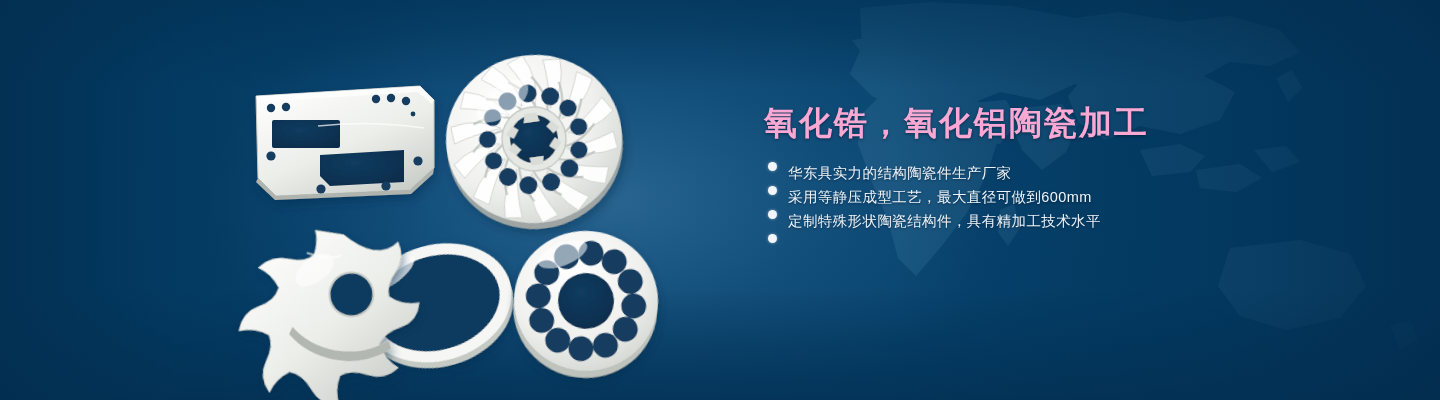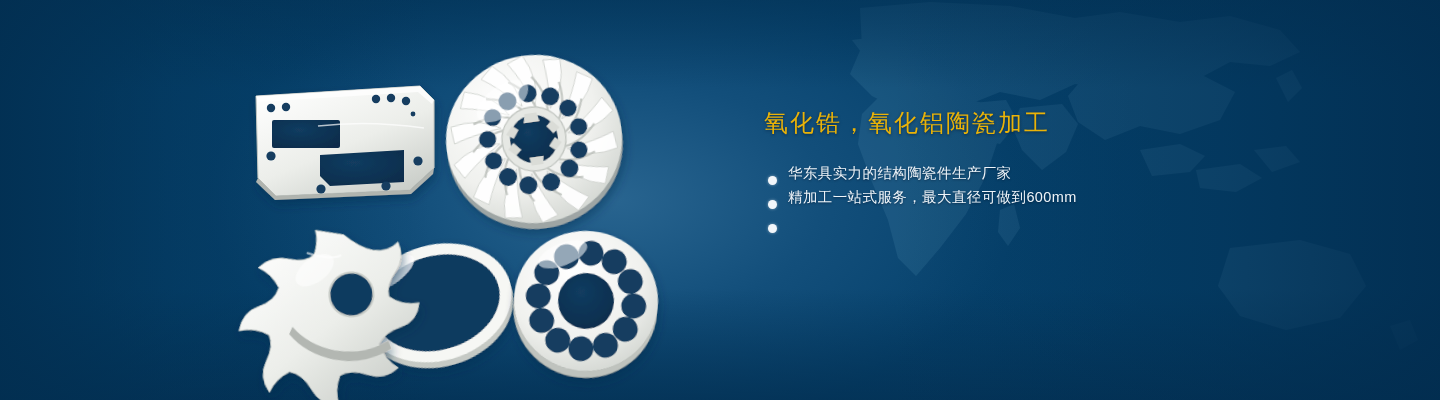--- a/index.html
+++ b/index.html
@@ -43,27 +43,27 @@
   }
   .bg-map svg{width:100%;height:100%;display:block;}
 
   
   .products{position:absolute;left:0;top:0;width:720px;height:400px;}
   .products svg{position:absolute;left:0;top:0;width:720px;height:400px;}
 
   
   .copy{position:absolute;left:764px;top:104px;width:620px;}
   .headline{
-    color:#eab308;font-size:24px;line-height:38px;letter-spacing:2px;
-    font-weight:400;white-space:nowrap;
+    color:#f9a8d4;font-size:33px;line-height:38px;letter-spacing:2px;
+    font-weight:700;white-space:nowrap;
     text-shadow:0 1px 3px rgba(0,18,40,.55);
   }
   .bullets{margin-top:20px;}
   .bullet{
-    display:flex;align-items:flex-end;height:23px;margin-bottom:1px;
+    display:flex;align-items:flex-start;height:23px;margin-bottom:1px;
   }
   .dot{
     width:9px;height:9px;border-radius:50%;
     background:#f2f6fa;flex:0 0 auto;margin-right:11px;margin-left:4px;
     box-shadow:0 0 3px rgba(255,255,255,.5);
   }
   .btext{
     color:#eef4f9;font-size:14.5px;line-height:23px;letter-spacing:.4px;
     white-space:nowrap;text-shadow:0 1px 2px rgba(0,18,40,.5);
   }
@@ -288,21 +288,25 @@
   <div class="copy">
     <div class="headline">氧化锆，氧化铝陶瓷加工</div>
 
     <div class="bullets">
       <div class="bullet">
         <span class="dot"></span>
         <span class="btext">华东具实力的结构陶瓷件生产厂家</span>
       </div>
       <div class="bullet">
         <span class="dot"></span>
-        <span class="btext">精加工一站式服务，最大直径可做到600mm</span>
+        <span class="btext">采用等静压成型工艺，最大直径可做到600mm</span>
+      </div>
+      <div class="bullet">
+        <span class="dot"></span>
+        <span class="btext">定制特殊形状陶瓷结构件，具有精加工技术水平</span>
       </div>
       <div class="bullet">
         <span class="dot"></span>
       </div>
     </div>
   </div>
 
 </div>
 
 </body></html>

